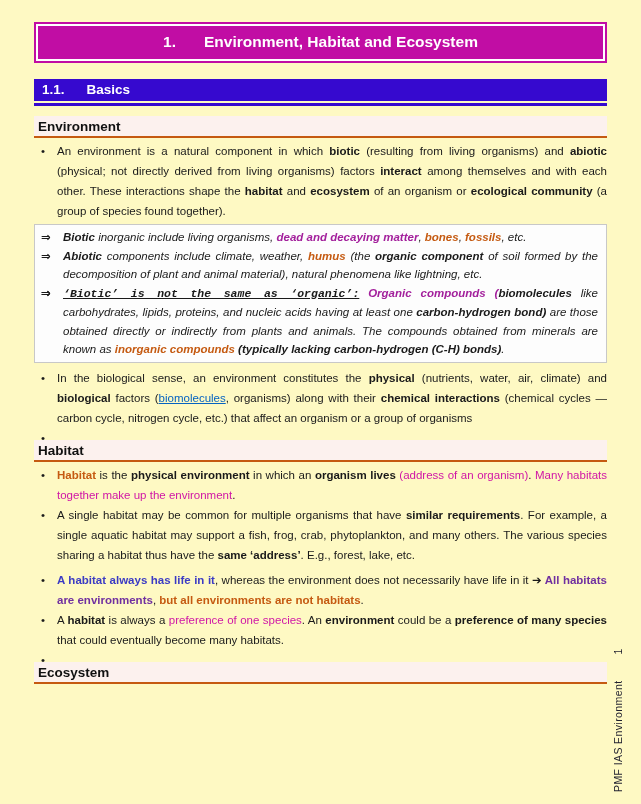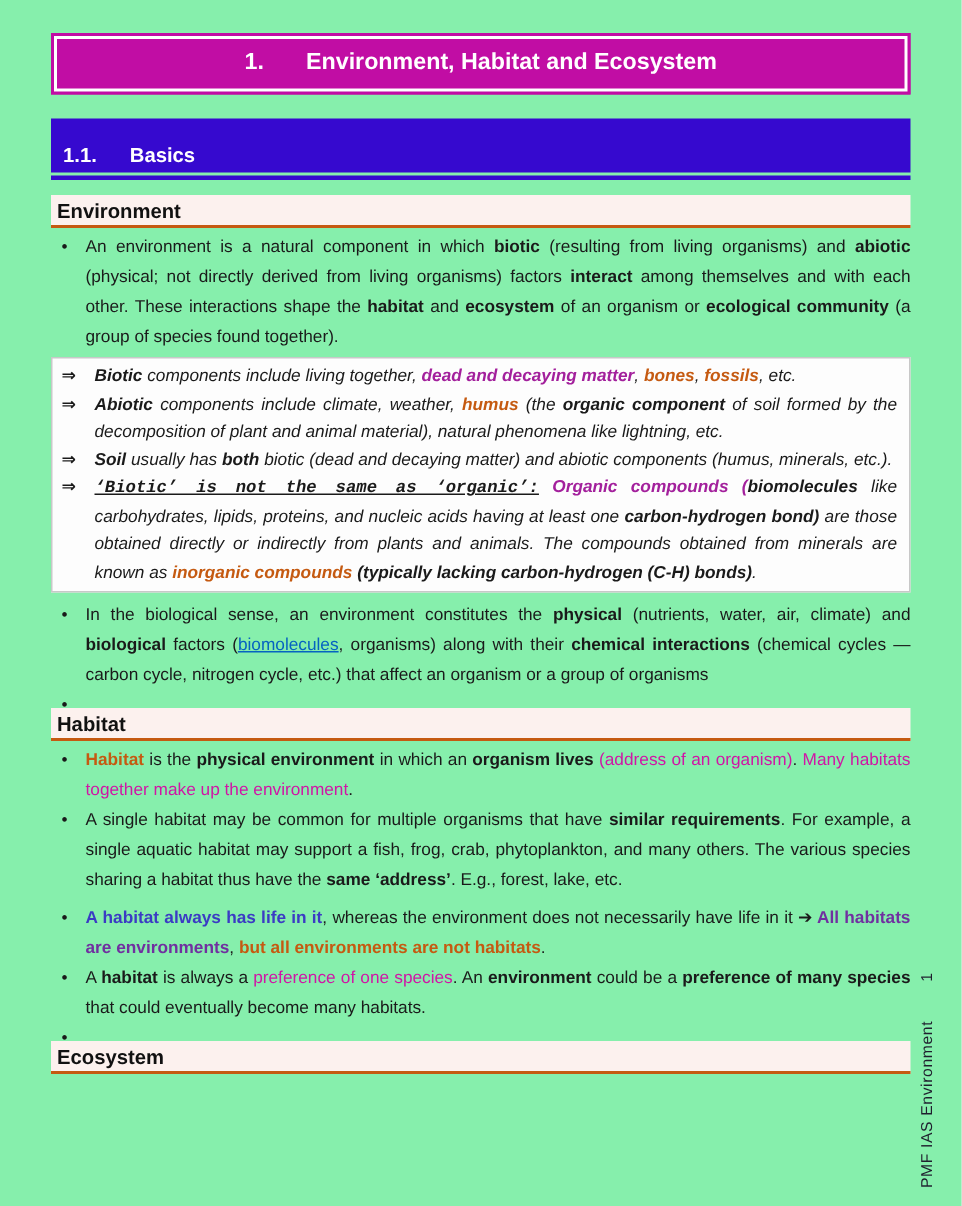--- a/index.html
+++ b/index.html
@@ -1,30 +1,30 @@
 <!DOCTYPE html>
 <html><head>
 <meta charset="utf-8">
 <style>
   * { margin:0; padding:0; box-sizing:border-box; }
   html,body { background:#e9e9e9; }
   .page {
     position:relative; width:641px; height:804px; margin:0 auto;
-    background:#86efac; overflow:hidden;
+    background:#fef9c3; overflow:hidden;
     font-family:"Liberation Sans","DejaVu Sans",sans-serif;
     color:#1a1a1a;
   }
   
   .title-bar { margin:22px 34px 0; background:#C10DA4; border:2px solid #C10DA4; }
   .title-inner { border:2px solid #ffffff; padding:7px 10px 8px; text-align:center;
                  color:#ffffff; font-weight:bold; font-size:15.5px; }
   .title-inner .num { margin-right:28px; }
   
   .basics-bar { margin:16px 34px 0; background:#3609CF; color:#ffffff;
-                font-weight:bold; font-size:13.5px; padding:17px 8px 4px; }
+                font-weight:bold; font-size:13.5px; padding:3px 8px 4px; }
   .basics-bar .num { margin-right:22px; }
   .basics-rule { margin:2px 34px 0; height:3px; background:#3609CF; }
   
   .content { margin:0 34px; width:573px; }
   .section-heading { margin-top:10px; background:#FCF1EE; font-weight:bold;
                      font-size:13.5px; padding:3px 4px 2px; color:#111;
                      border-bottom:2px solid #C55A11; }
   .section-heading.cyan { background:#ffffff; border-bottom-color:#2FA8DC; }
   
   .list { padding:3px 0 2px; }
@@ -71,23 +71,23 @@
 
   <div class="content">
 
     <div class="section-heading">Environment</div>
     <div class="list">
         <div class="li"><span class="marker">•</span><span class="txt"><span class="s-r">An environment is a natural component in which </span><span class="s-b">biotic</span><span class="s-r"> (resulting from living organisms) and </span><span class="s-b">abiotic</span><span class="s-r"> (physical; not directly derived from living organisms) factors </span><span class="s-b">interact</span><span class="s-r"> among themselves and with each other. These interactions shape the </span><span class="s-b">habitat</span><span class="s-r"> and </span><span class="s-b">ecosystem</span><span class="s-r"> of an organism or </span><span class="s-b">ecological community</span><span class="s-r"> (a group of species found together).</span></span></div>
       </div>
 
     <div class="callout">
       <div class="list">
-          <div class="li"><span class="marker">⇒</span><span class="txt"><span class="s-b">Biotic</span><span class="s-r"> components include living together, </span><span class="s-pb">dead and decaying matter</span><span class="s-r">, </span><span class="s-ob">bones</span><span class="s-r">, </span><span class="s-ob">fossils</span><span class="s-r">, etc.</span></span></div>
+          <div class="li"><span class="marker">⇒</span><span class="txt"><span class="s-b">Biotic</span><span class="s-r"> inorganic include living organisms, </span><span class="s-pb">dead and decaying matter</span><span class="s-r">, </span><span class="s-ob">bones</span><span class="s-r">, </span><span class="s-ob">fossils</span><span class="s-r">, etc.</span></span></div>
           <div class="li"><span class="marker">⇒</span><span class="txt"><span class="s-b">Abiotic</span><span class="s-r"> components include climate, weather, </span><span class="s-ob">humus</span><span class="s-r"> (the </span><span class="s-b">organic component</span><span class="s-r"> of soil formed by the decomposition of plant and animal material), natural phenomena like lightning, etc.</span></span></div>
-          <div class="li"><span class="marker">⇒</span><span class="txt"><span class="s-b">Soil</span><span class="s-r"> usually has </span><span class="s-b">both</span><span class="s-r"> biotic (dead and decaying matter) and abiotic components (humus, minerals, etc.).</span></span></div>
+          <div class="li"><span class="marker">⇒</span></div>
           <div class="li"><span class="marker">⇒</span><span class="txt"><span class="s-bu">‘Biotic’ is not the same as ‘organic’:</span><span class="s-r"> </span><span class="s-pb">Organic compounds</span><span class="s-pb"> (</span><span class="s-b">biomolecules</span><span class="s-r"> like carbohydrates, lipids, proteins, and nucleic acids having at least one </span><span class="s-b">carbon-hydrogen bond)</span><span class="s-r"> are those obtained directly or indirectly from plants and animals. The compounds obtained from minerals are known as </span><span class="s-ob">inorganic compounds</span><span class="s-b"> (typically lacking carbon-hydrogen (C-H) bonds)</span><span class="s-r">.</span></span></div>
         </div>
     </div>
 
     <div class="list">
         <div class="li"><span class="marker">•</span><span class="txt"><span class="s-r">In the biological sense, an environment constitutes the </span><span class="s-b">physical</span><span class="s-r"> (nutrients, water, air, climate) and </span><span class="s-b">biological</span><span class="s-r"> factors (</span><span class="s-link">biomolecules</span><span class="s-r">, organisms) along with their </span><span class="s-b">chemical interactions</span><span class="s-r"> (chemical cycles — carbon cycle, nitrogen cycle, etc.) that affect an organism or a group of organisms</span></span></div>
         <div class="li"><span class="marker">•</span></div>
       </div>
 
     <div class="section-heading">Habitat</div>

